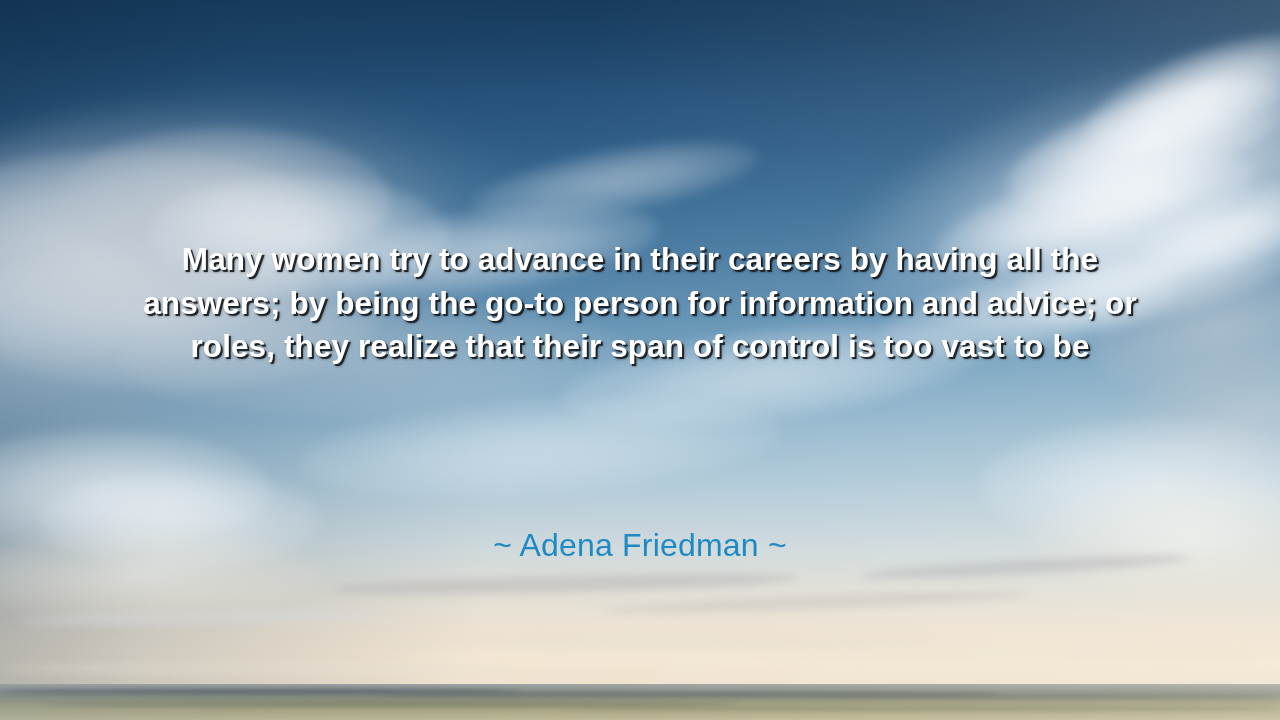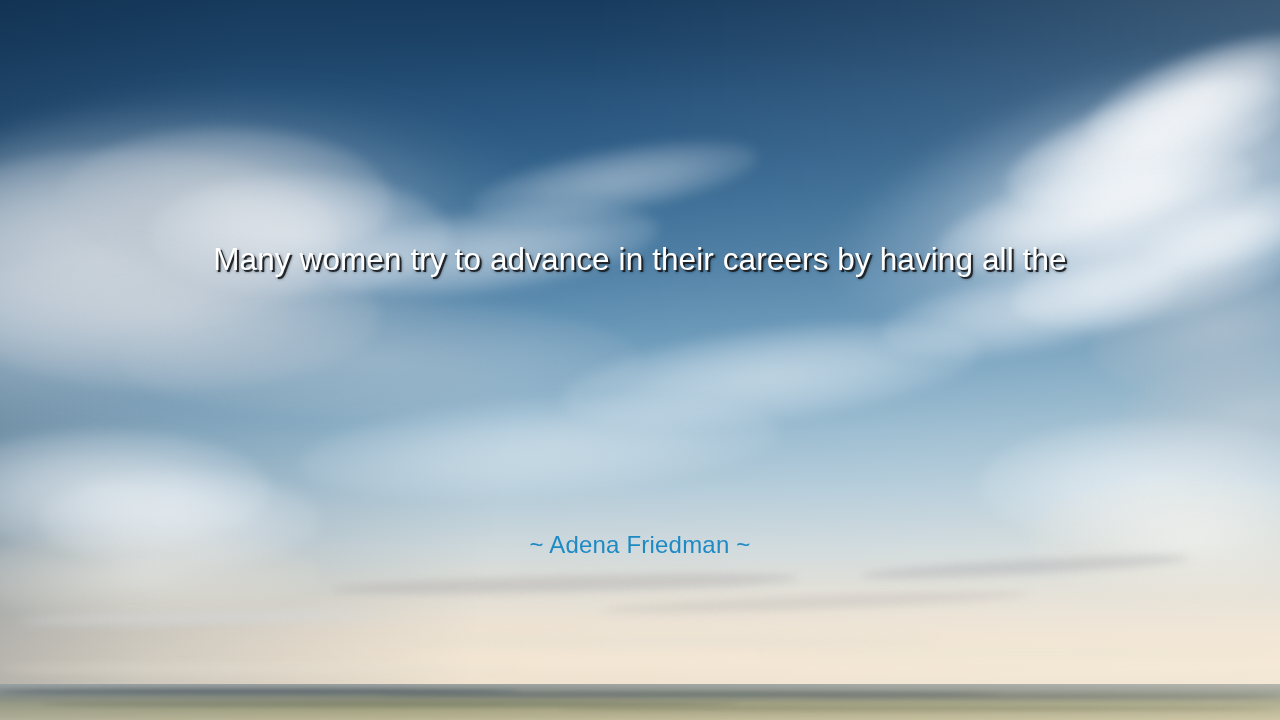--- a/index.html
+++ b/index.html
@@ -162,37 +162,38 @@
   }
 
   
   .quote-block {
     position: absolute;
     left: 50%;
     transform: translateX(-50%);
     top: 238px;
     width: 1062px;
     text-align: center;
+    font-weight: bold;
   }
   .quote-line {
     color: #ffffff;
     font-size: 31.5px;
     line-height: 43.5px;
     letter-spacing: 0.1px;
     text-shadow:
       2px 2px 0 rgba(26,30,35,0.92),
       2px 2px 3px rgba(10,14,20,0.55);
     white-space: nowrap;
   }
   .author {
     position: absolute;
     left: 0; right: 0;
     top: 525px;
     text-align: center;
-    font-size: 24px;
+    font-size: 32px;
     line-height: 40px;
     color: #1e8ac4;
     letter-spacing: 0.2px;
   }
 </style>
 </head>
 <body>
 
 <div id="stage">
 
@@ -242,17 +243,19 @@
   <div class="land"></div>
   <div class="land-haze"></div>
   <div class="ridge" style="left:0px;   top:689px; width:520px; background:rgba(70,82,96,0.55);"></div>
   <div class="ridge" style="left:380px; top:692px; width:620px; background:rgba(86,96,102,0.45);"></div>
   <div class="ridge" style="left:800px; top:694px; width:480px; background:rgba(112,116,108,0.40);"></div>
   <div class="ridge" style="left:40px;  top:702px; width:700px; background:rgba(96,102,88,0.40);"></div>
   <div class="ridge" style="left:560px; top:706px; width:720px; background:rgba(120,120,98,0.34);"></div>
 
   <div class="quote-block">
     <div class="quote-line">Many women try to advance in their careers by having all the</div>
+    <div class="quote-line">answers; by being the go-to person for information and advice; or</div>
+    <div class="quote-line">roles, they realize that their span of control is too vast to be</div>
   </div>
 
   <div class="author">~ Adena Friedman ~</div>
 
 </div>
 
 </body></html>

